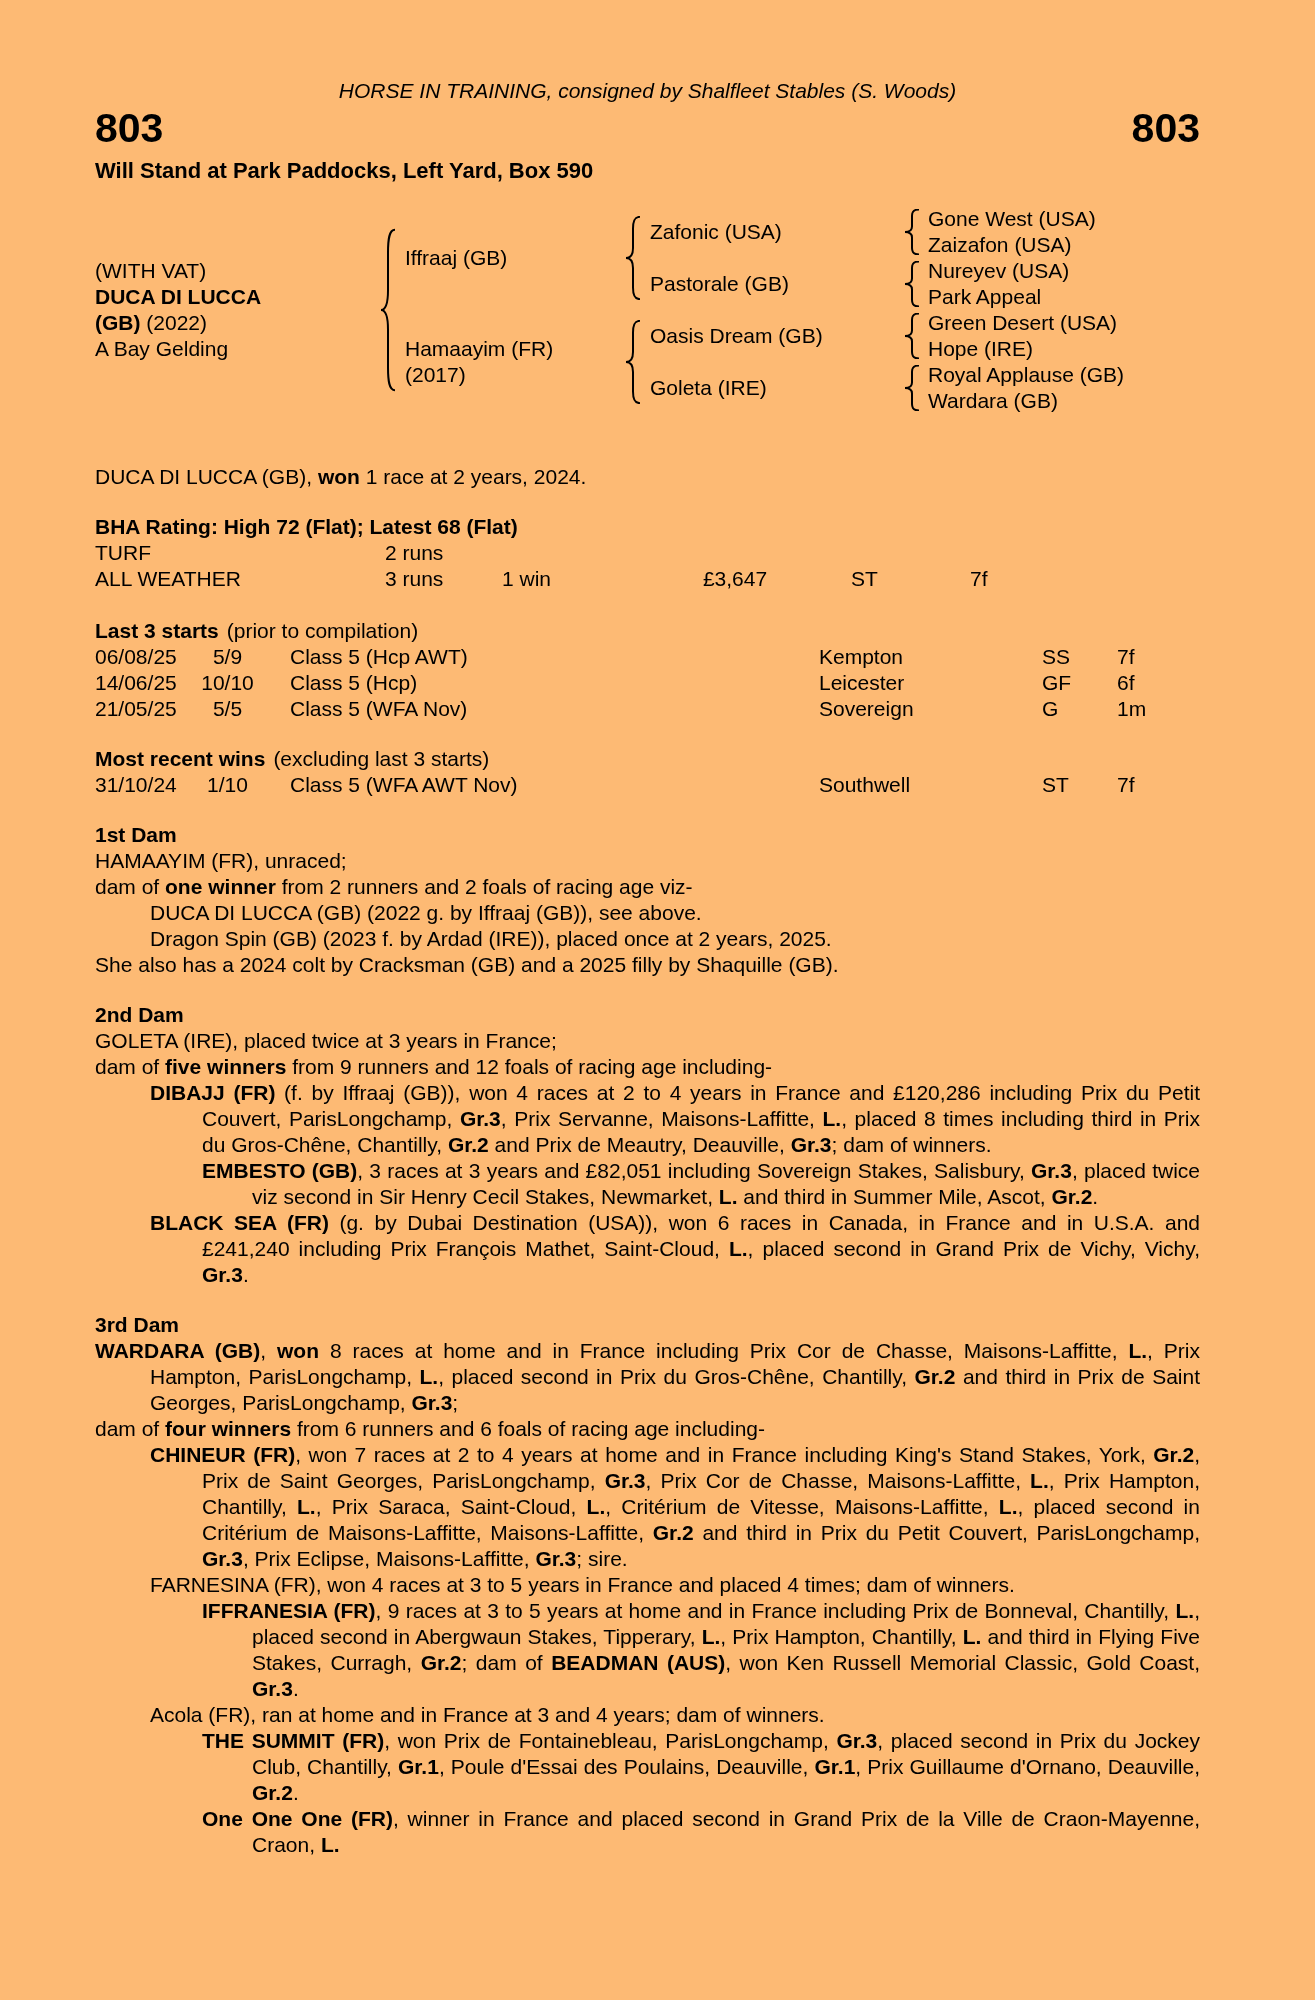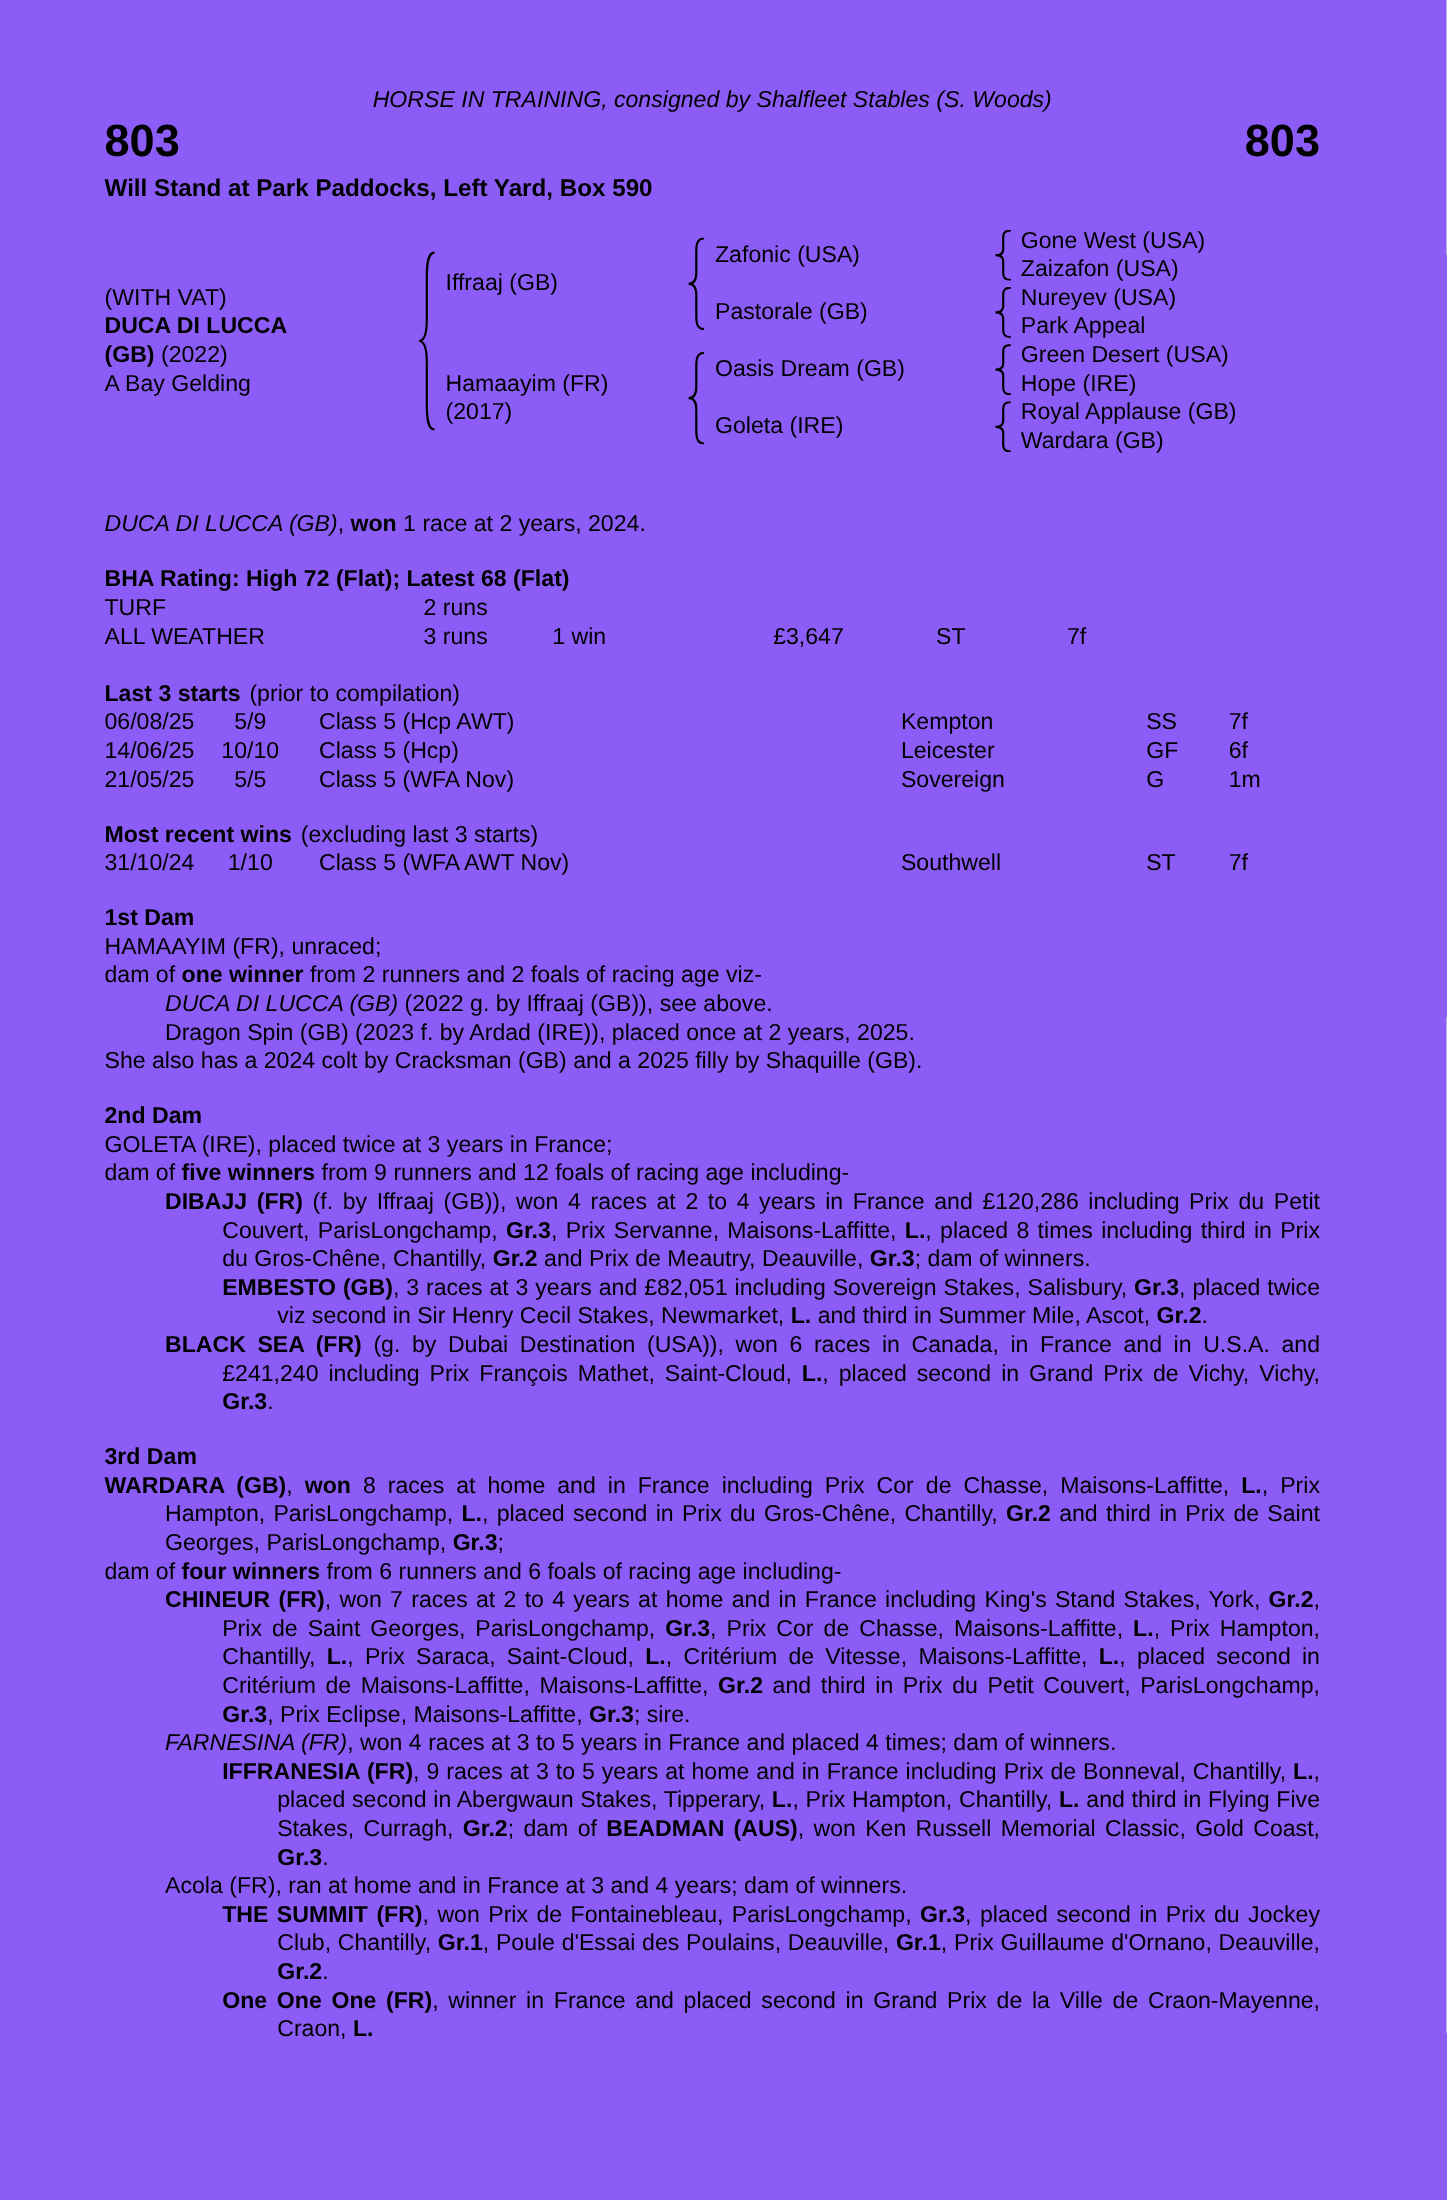--- a/index.html
+++ b/index.html
@@ -1,22 +1,22 @@
 <!DOCTYPE html>
 <html><head>
 <meta charset="utf-8">
 <style>
   html,body{margin:0;padding:0;background:#e8e8e8;}
   .page{
-    width:1315px;height:2000px;background:#8b5cf6;color:#000;
+    width:1315px;height:2000px;background:#fdba74;color:#000;
     font-family:"Liberation Sans",sans-serif;font-size:21px;line-height:26px;
     box-sizing:border-box;padding:78px 115px 0 95px;overflow:hidden;margin:0 auto;
   }
   .seg-b{font-weight:bold}
-  .seg-i{font-style:italic}
+  .seg-i{}
 
   .consignor{text-align:center;font-style:italic}
   .lot-row{display:flex;justify-content:space-between;align-items:center;margin-top:2px}
   .lot{font-weight:bold;font-size:41px;line-height:44px}
   .stand{font-weight:bold;font-size:22px;margin-top:8px}
 
   .pedigree{
     margin-top:22px;display:grid;
     grid-template-columns:275px 35px 210px 35px 245px 33px 1fr;
     grid-template-rows:repeat(8,26px);

